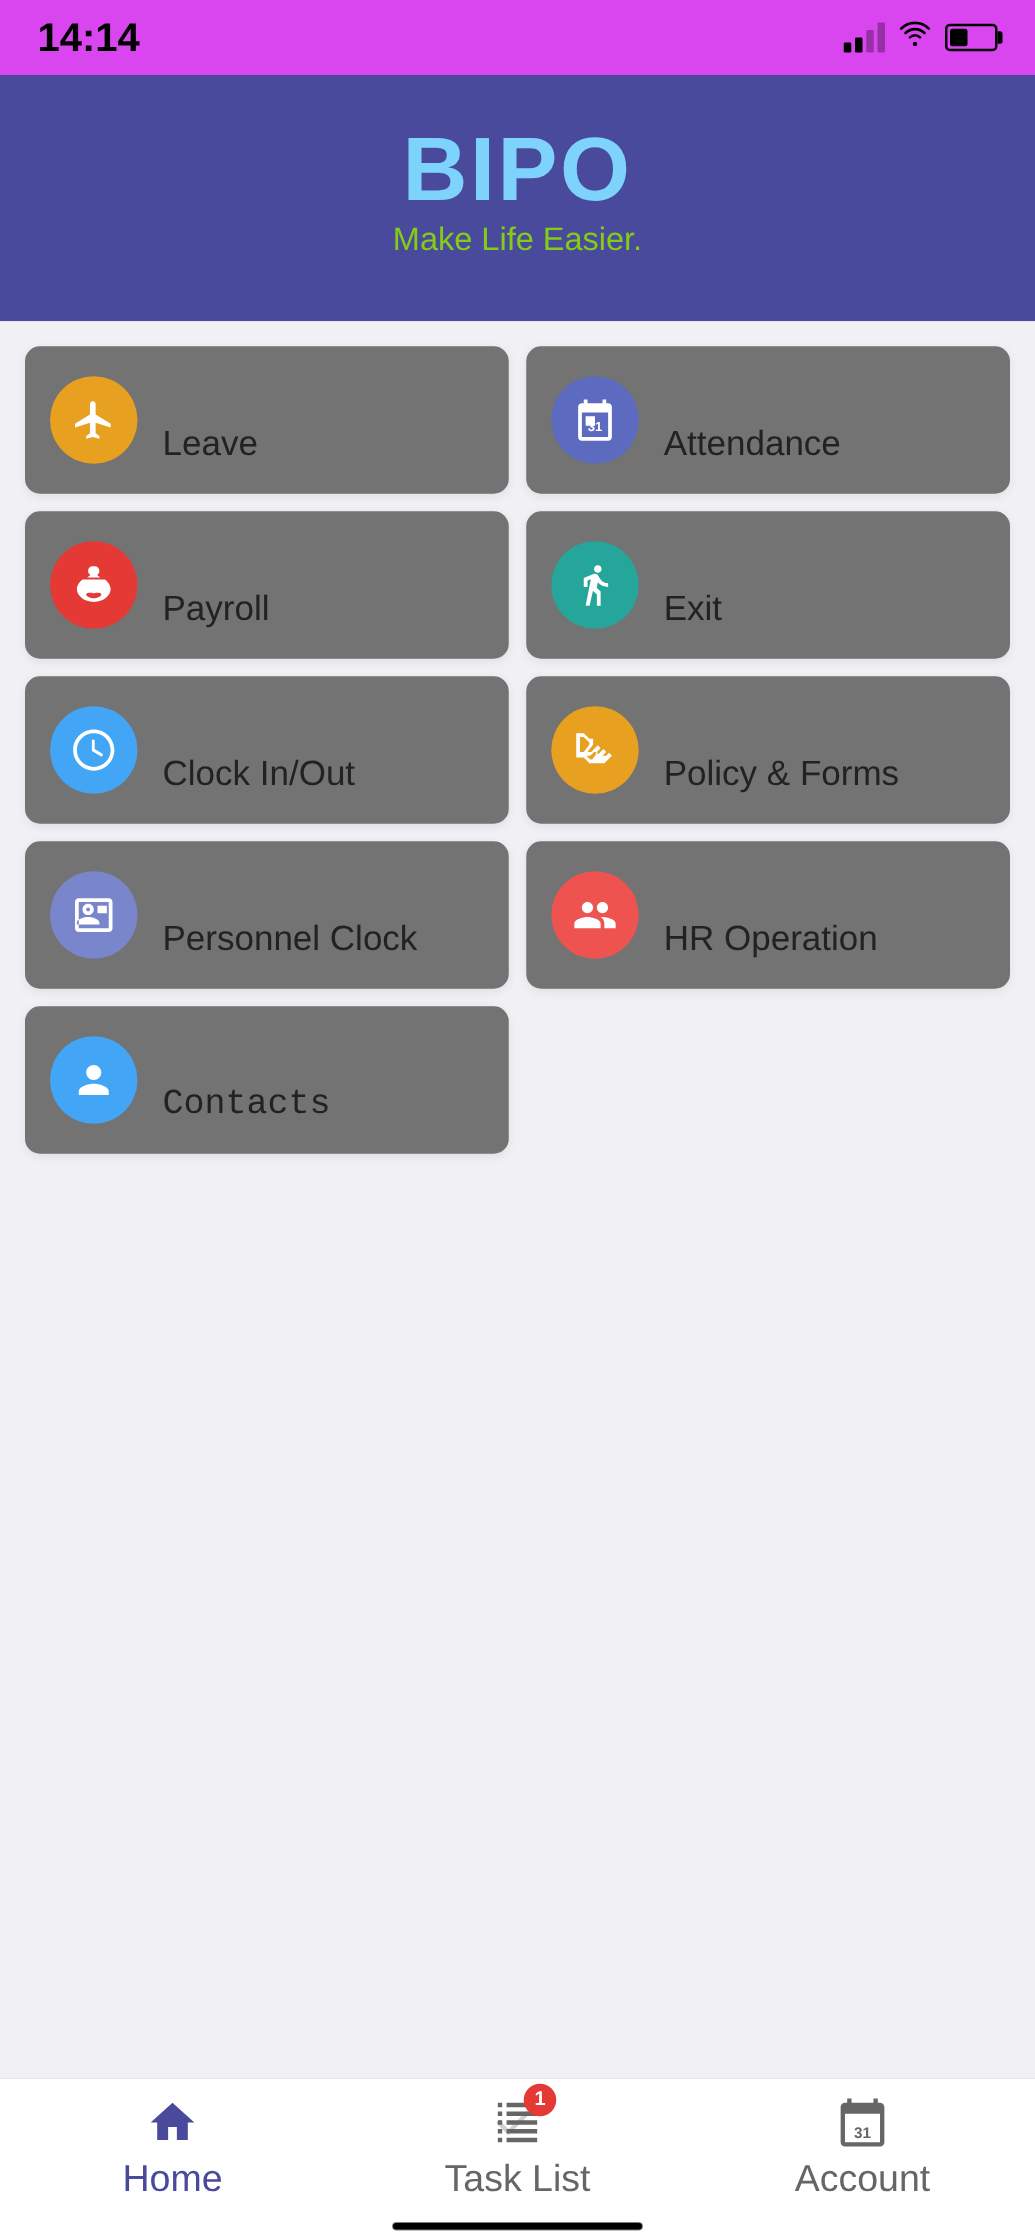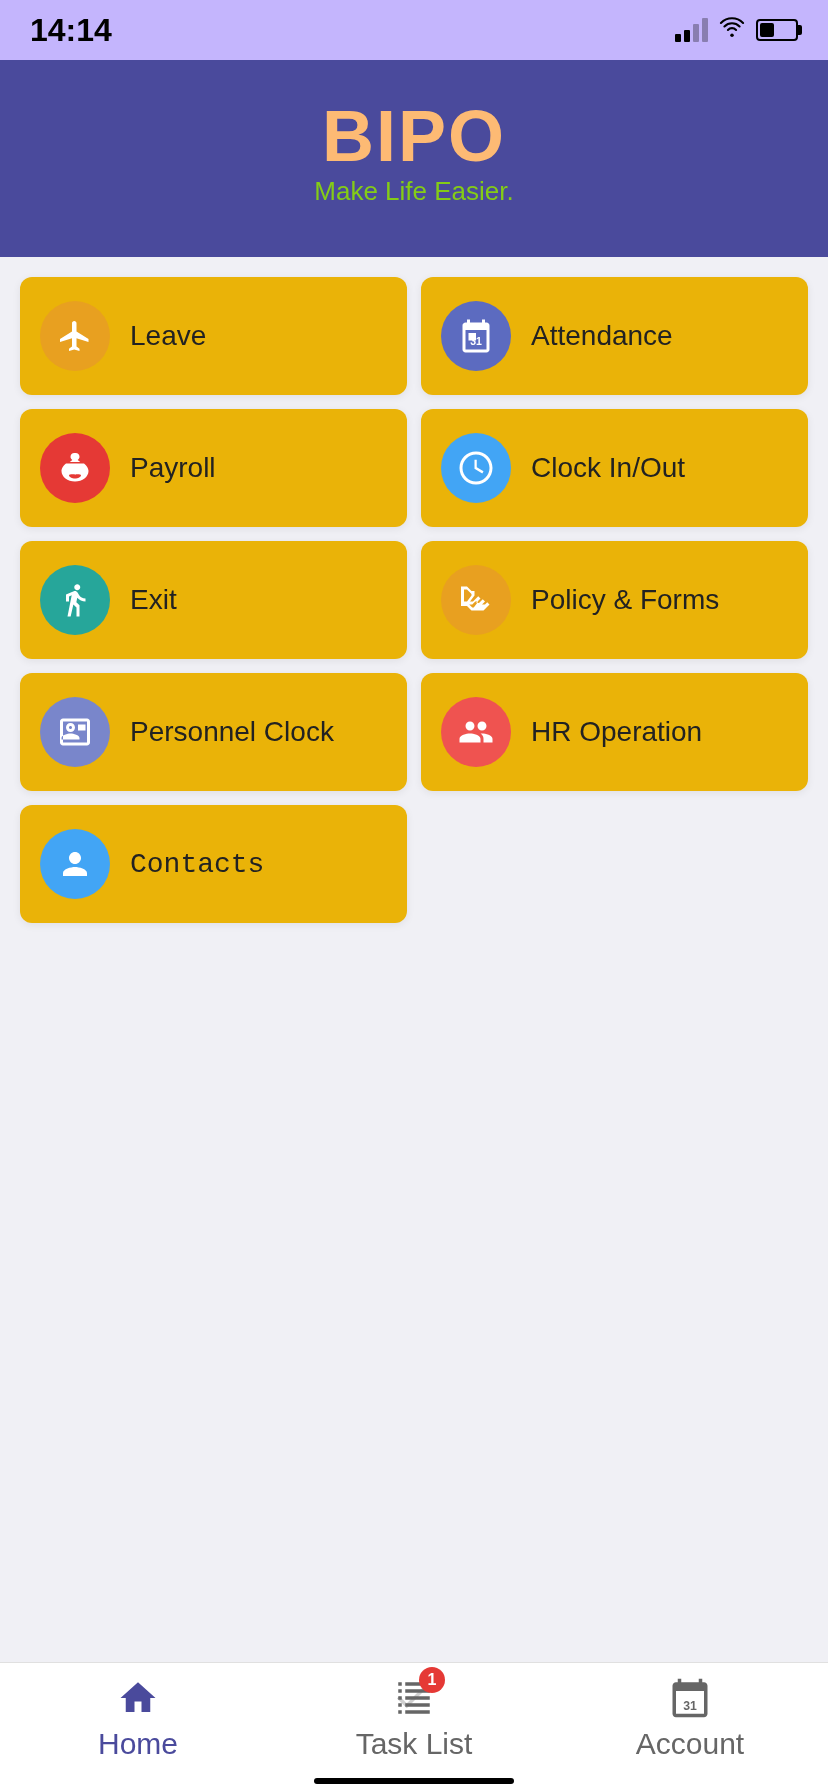--- a/index.html
+++ b/index.html
@@ -8,21 +8,21 @@
       width: 828px;
       min-height: 1792px;
       background: #f0f0f5;
       font-family: -apple-system, BlinkMacSystemFont, 'Helvetica Neue', Arial, sans-serif;
       position: relative;
       overflow-x: hidden;
     }
 
     
     .status-bar {
-      background: #c4b5fd;
+      background: #d946ef;
       height: 60px;
       display: flex;
       align-items: center;
       justify-content: space-between;
       padding: 0 30px;
     }
     .status-time {
       font-size: 32px;
       font-weight: 600;
       color: #000;
@@ -82,21 +82,21 @@
     
     .header {
       background: #4a4a9c;
       padding: 40px 20px 50px;
       display: flex;
       flex-direction: column;
       align-items: center;
       justify-content: center;
     }
     .logo-title {
-      color: #fdba74;
+      color: #7dd3fc;
       font-size: 72px;
       font-weight: 800;
       letter-spacing: 2px;
       line-height: 1;
     }
     .logo-subtitle {
       color: #84cc16;
       font-size: 26px;
       margin-top: 4px;
       font-weight: 300;
@@ -109,25 +109,25 @@
     }
 
     
     .menu-grid {
       display: grid;
       grid-template-columns: 1fr 1fr;
       gap: 14px;
     }
 
     .menu-item {
-      background: #eab308;
+      background: #737373;
       border-radius: 12px;
       padding: 24px 20px;
       display: flex;
-      align-items: center;
+      align-items: flex-end;
       gap: 20px;
       box-shadow: 0 2px 8px rgba(0,0,0,0.07);
       cursor: pointer;
     }
 
     .menu-icon-circle {
       width: 70px;
       height: 70px;
       border-radius: 50%;
       display: flex;
@@ -288,35 +288,35 @@
       <div class="menu-icon-circle" style="background:#e53935;">
         <svg viewBox="0 0 24 24">
           <path d="M11.5 2C10.1 2 9 3.1 9 4.5c0 .9.5 1.7 1.2 2.1L8.5 8h7l-1.7-1.4c.7-.4 1.2-1.2 1.2-2.1C15 3.1 13.9 2 12.5 2h-1zM6 9c-2.2 1.6-3 4-3 5 0 3.9 4 7 9 7s9-3.1 9-7c0-1-.8-3.4-3-5H6zm6 10c-2 0-4-1-4-2s2-.8 4-.8 4-.2 4 .8-2 2-4 2z"></path>
           <text x="12" y="16" text-anchor="middle" font-size="5" fill="white" font-weight="bold">$</text>
         </svg>
       </div>
       <span class="menu-label">Payroll</span>
     </div>
 
     <div class="menu-item">
+      <div class="menu-icon-circle" style="background:#26a69a;">
+        <svg viewBox="0 0 24 24">
+          <path d="M13.5 5.5c1.1 0 2-.9 2-2s-.9-2-2-2-2 .9-2 2 .9 2 2 2zM9.8 8.9L7 23h2.1l1.8-8 2.1 2v6h2v-7.5l-2.1-2 .6-3C14.8 12 16.8 13 19 13v-2c-1.9 0-3.5-1-4.3-2.4l-1-1.6c-.4-.6-1-1-1.7-1-.3 0-.5.1-.8.1L6 8.3V13h2V9.6l1.8-.7z"></path>
+        </svg>
+      </div>
+      <span class="menu-label">Exit</span>
+    </div>
+
+    <div class="menu-item">
       <div class="menu-icon-circle" style="background:#42a5f5;">
         <svg viewBox="0 0 24 24">
           <path d="M12 1C5.9 1 1 5.9 1 12s4.9 11 11 11 11-4.9 11-11S18.1 1 12 1zm0 20c-5 0-9-4-9-9s4-9 9-9 9 4 9 9-4 9-9 9zm.5-14.5H11v6l5.2 3.1.8-1.4-4.5-2.7V6.5z"></path>
         </svg>
       </div>
       <span class="menu-label">Clock In/Out</span>
-    </div>
-
-    <div class="menu-item">
-      <div class="menu-icon-circle" style="background:#26a69a;">
-        <svg viewBox="0 0 24 24">
-          <path d="M13.5 5.5c1.1 0 2-.9 2-2s-.9-2-2-2-2 .9-2 2 .9 2 2 2zM9.8 8.9L7 23h2.1l1.8-8 2.1 2v6h2v-7.5l-2.1-2 .6-3C14.8 12 16.8 13 19 13v-2c-1.9 0-3.5-1-4.3-2.4l-1-1.6c-.4-.6-1-1-1.7-1-.3 0-.5.1-.8.1L6 8.3V13h2V9.6l1.8-.7z"></path>
-        </svg>
-      </div>
-      <span class="menu-label">Exit</span>
     </div>
 
     <div class="menu-item">
       <div class="menu-icon-circle" style="background:#e8a020;">
         <svg viewBox="0 0 24 24">
           <path d="M11 6H9L6 3H2v13h4l3 3h8l4-4-1.5-1.5L18 15h-2l2-2-1.5-1.5L14 14h-2l3-3-1.5-1.5L10 13H8l3-4v-3zm-7 8V5h2l3 3v1l-3 4H4zm8 3H9.5l-2-2h2l2-2h2l-3 4z"></path>
         </svg>
       </div>
       <span class="menu-label">Policy &amp; Forms</span>
     </div>

